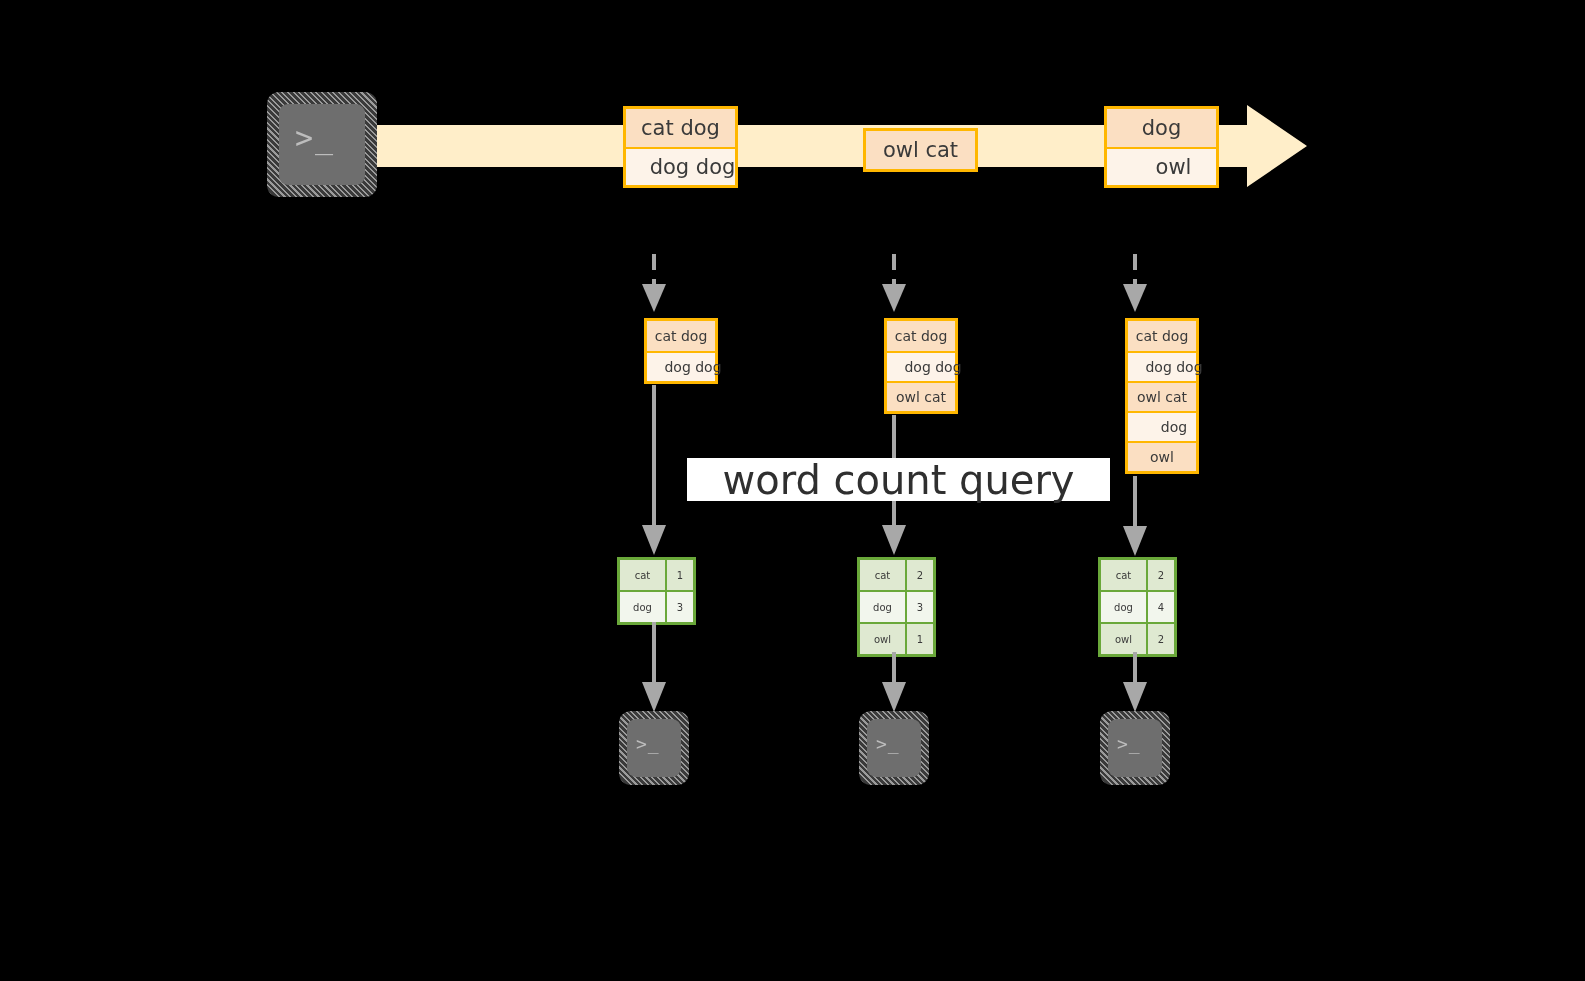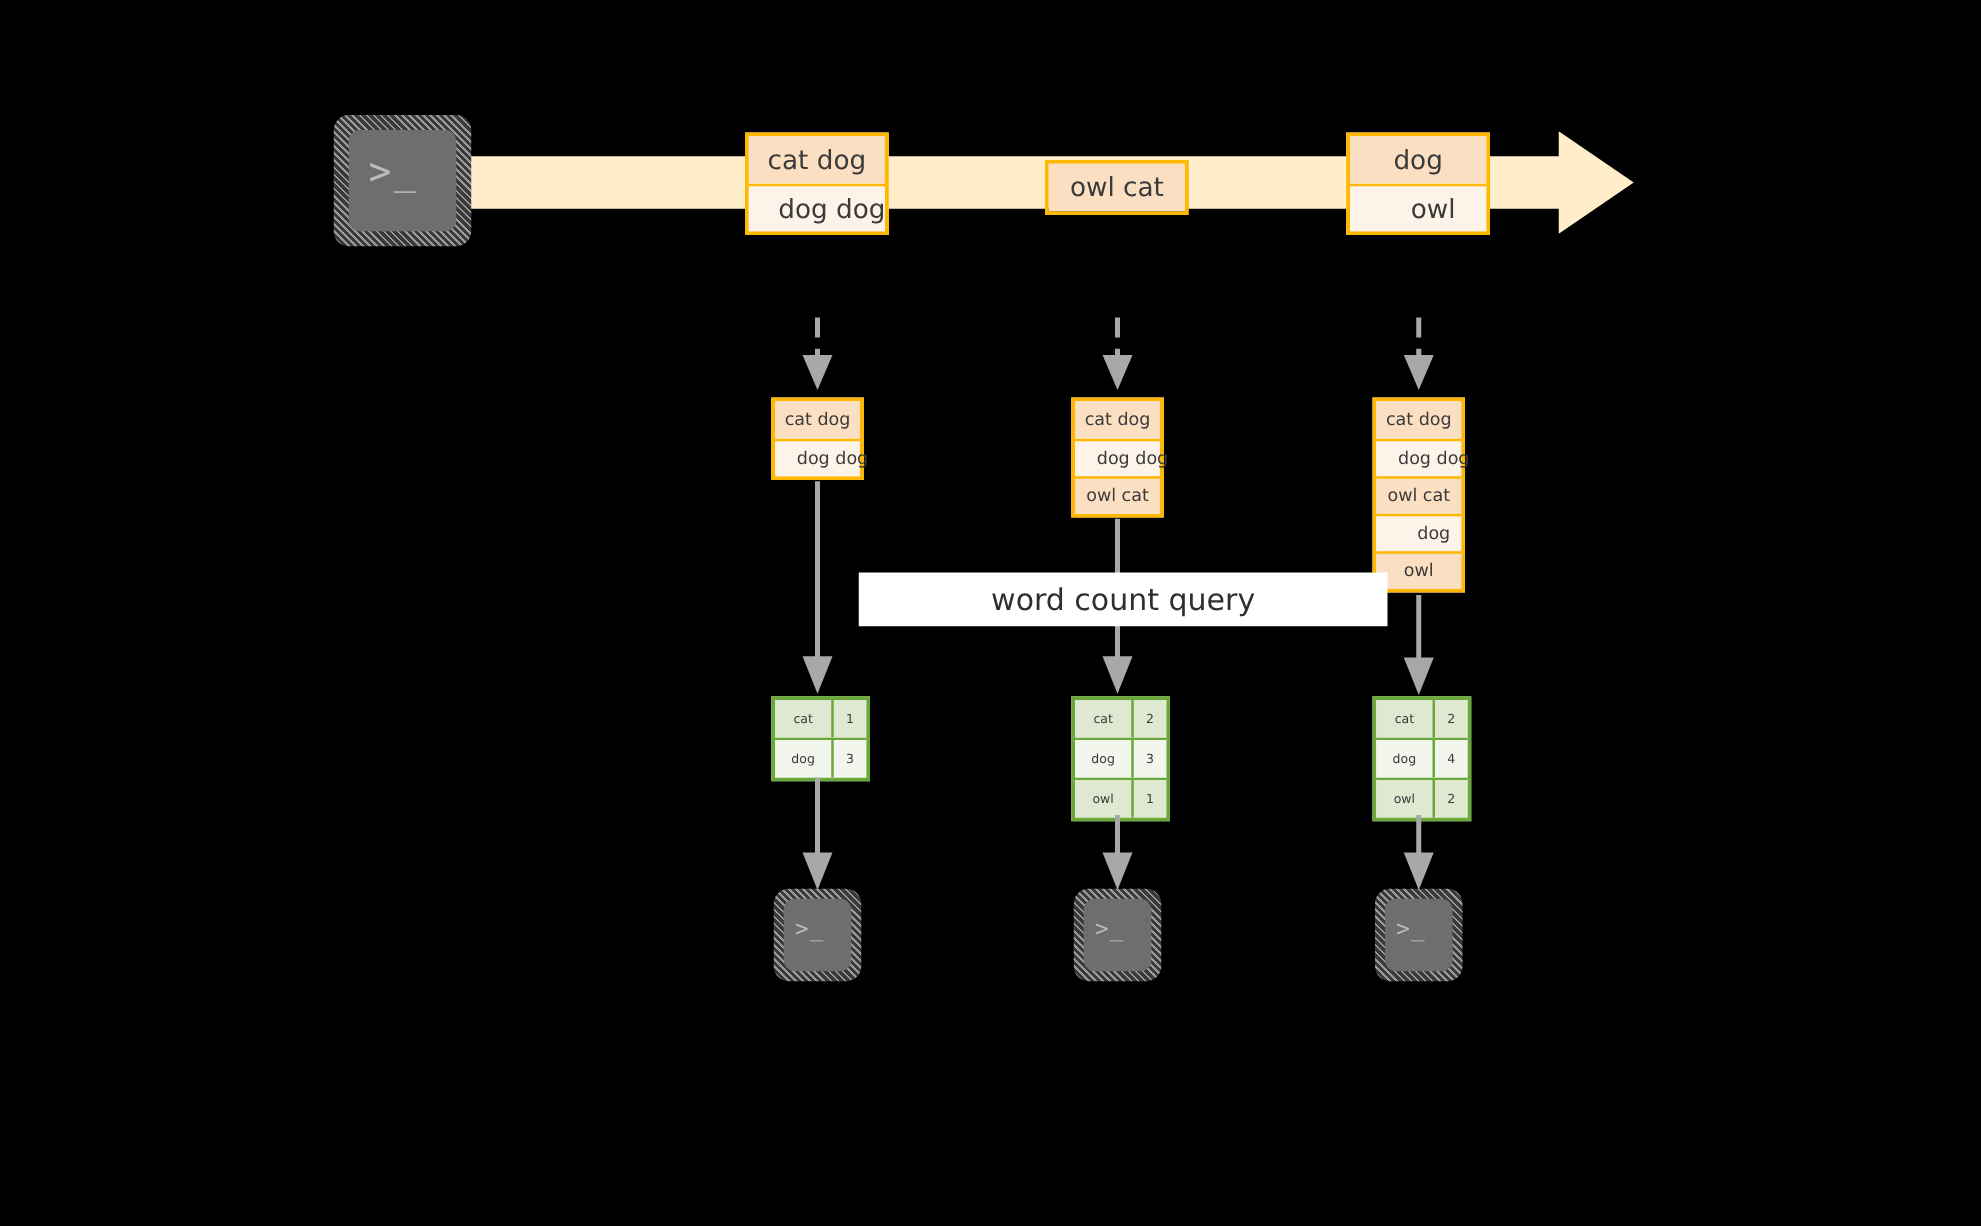--- a/index.html
+++ b/index.html
@@ -64,20 +64,21 @@
   .stream svg { display: block; }
 
   
   .recbox {
     position: absolute;
     box-sizing: border-box;
     border: 3px solid #ffb700;
     background: #fdf0e1;
     display: flex;
     flex-direction: column;
+    margin-left: 27px;
   }
   .recbox .cell {
     box-sizing: border-box;
     display: flex;
     align-items: center;
     justify-content: center;
     color: #3a3a3a;
     white-space: nowrap;
   }
   .recbox .cell + .cell {
@@ -132,21 +133,21 @@
     left: 687px;
     top: 458px;
     width: 423px;
     height: 43px;
     background: #ffffff;
     display: flex;
     align-items: center;
     justify-content: center;
   }
   .banner span {
-    font-size: 24px;
+    font-size: 40px;
     color: #2f2f2f;
     white-space: nowrap;
   }
 </style>
 </head>
 <body>
 
 <div id="stage">
 
   <div class="stream">

